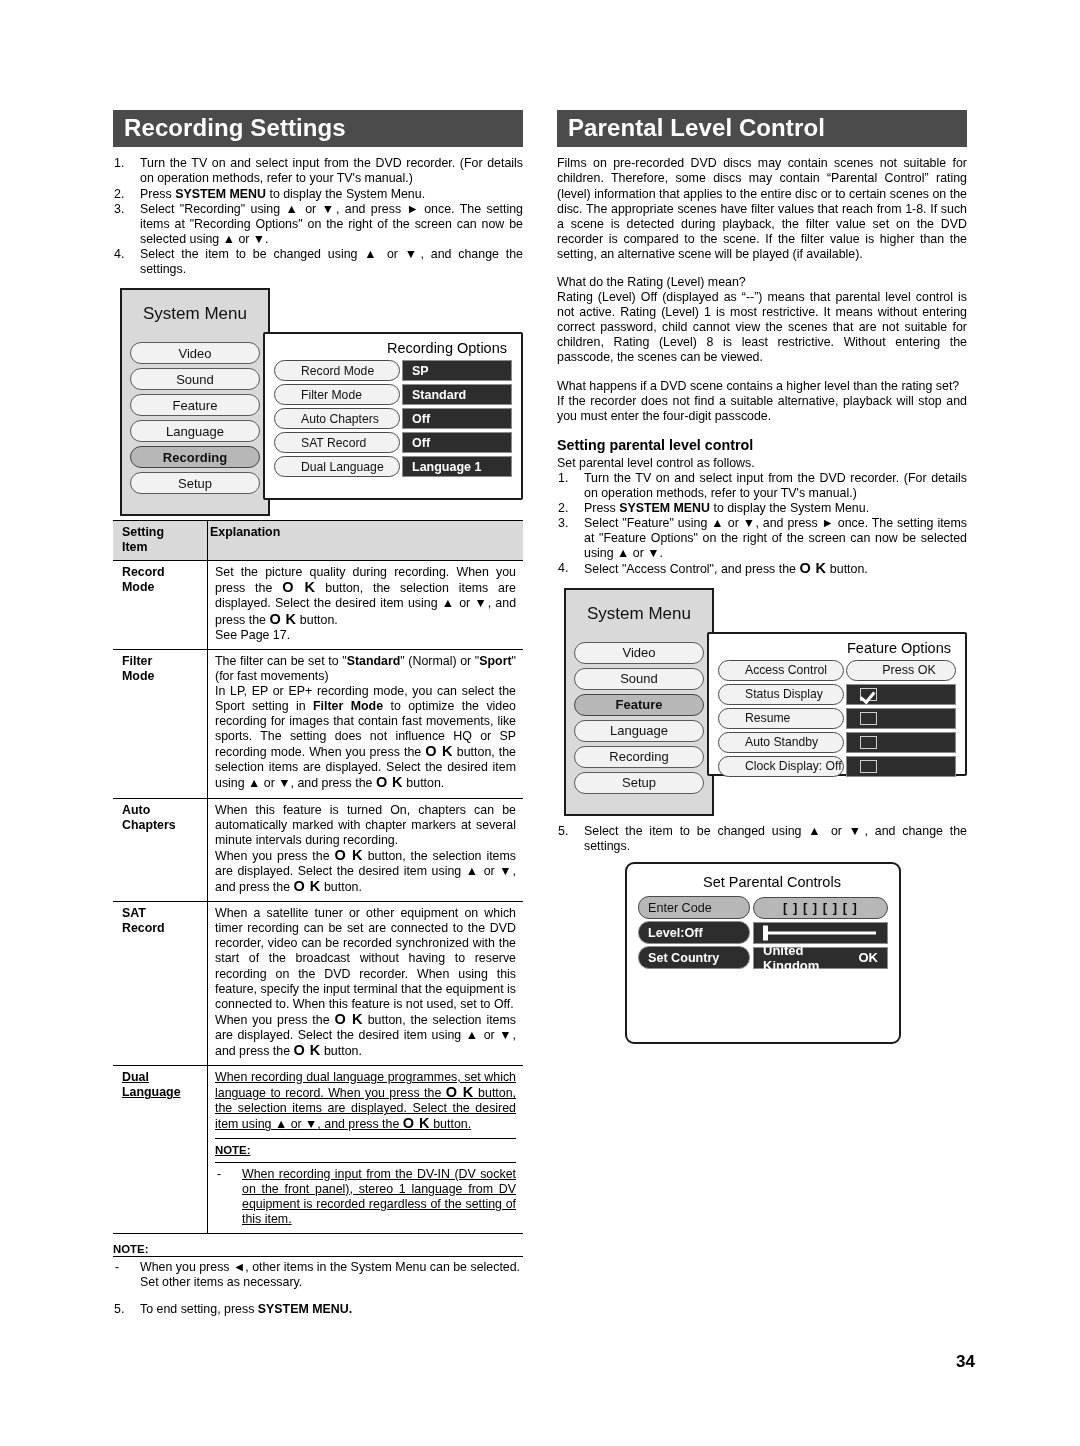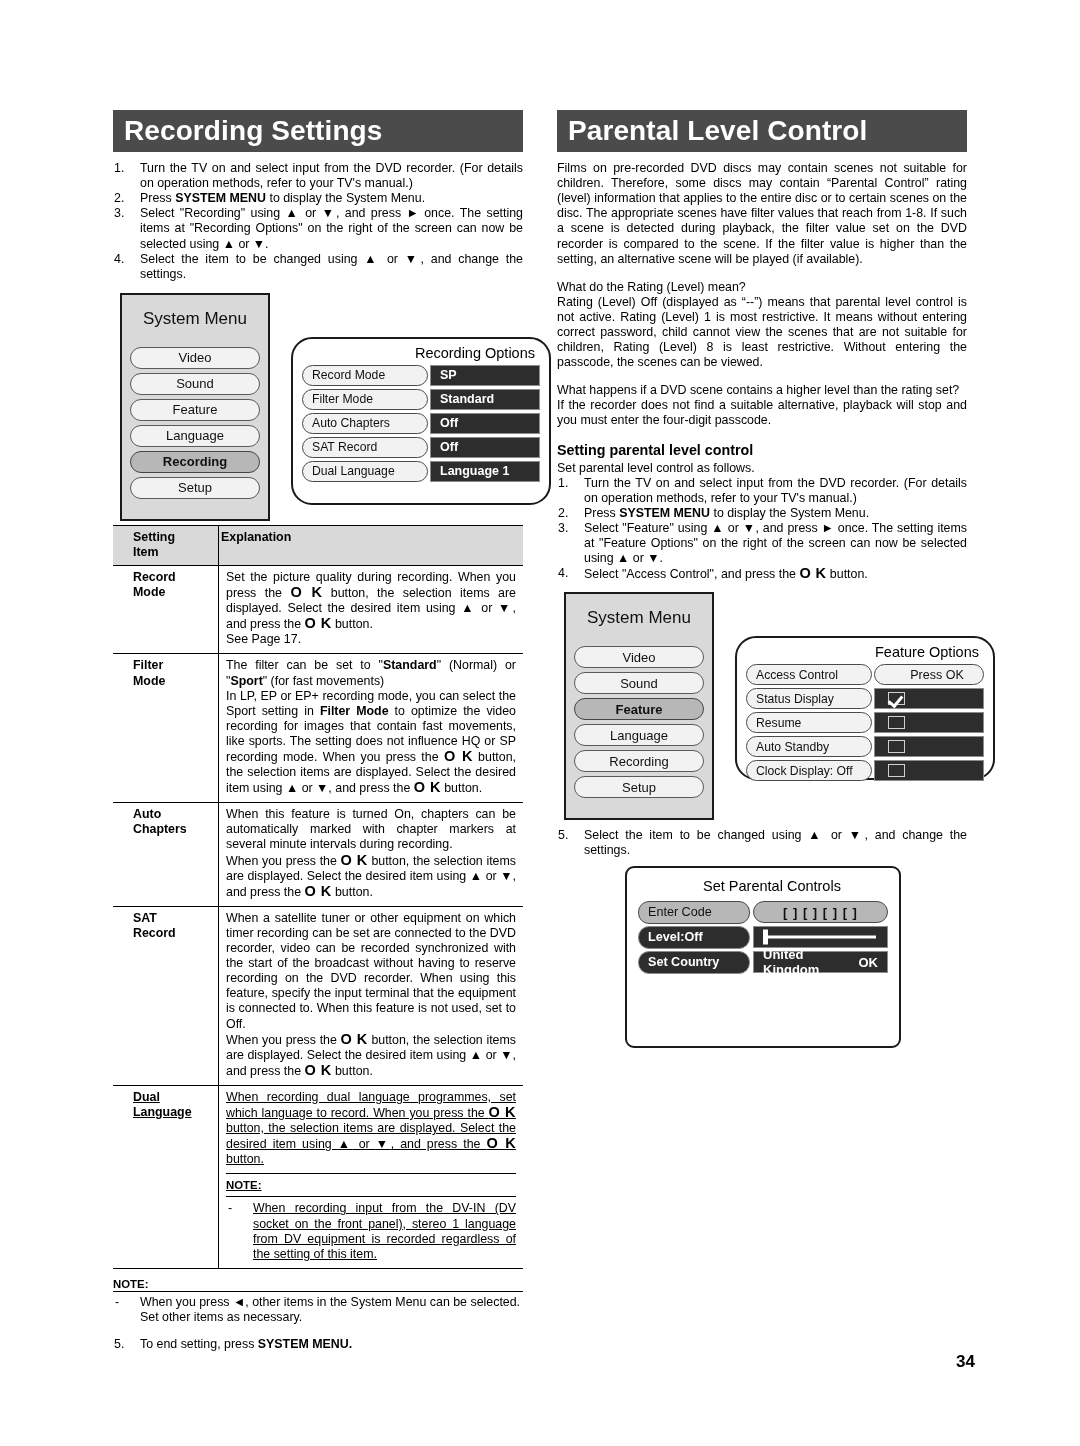--- a/index.html
+++ b/index.html
@@ -12,21 +12,21 @@
   .page{position:absolute;left:0;top:0;width:1080px;height:1446px;}
 
   
   .col{position:absolute;top:110px;width:410px;}
   .col-left{left:113px;}
   .col-right{left:557px;}
 
   
   .sec-bar{
     background:#4b4b4b;color:#fff;
-    font-size:28px;font-weight:bold;
+    font-size:24px;font-weight:bold;
     padding:4px 0 5px 11px;
     letter-spacing:.1px;
     line-height:1.18;
   }
 
   
   .para{
     font-size:12.4px;line-height:15.1px;text-align:justify;
     margin:0;
   }
@@ -65,31 +65,30 @@
     height:22px;border:1.6px solid #5a5a5a;border-radius:12px;
     background:#f2f2f2;
     display:flex;align-items:center;justify-content:center;
     font-size:13px;color:#111;
     box-sizing:border-box;
   }
   .pill.sel{background:#b7b7b7;font-weight:bold;border-color:#444;}
 
   .optpanel{
     position:absolute;
-    background:#fff;border:2px solid #1a1a1a;border-radius:21px;
+    background:#fff;border:2px solid #1a1a1a;border-radius:2px;
     box-sizing:border-box;
-    margin-left:28px;
   }
   .optpanel-title{text-align:right;font-size:14.5px;padding:6px 14px 4px 0;}
 
   .optrow{display:flex;align-items:center;margin:0 9px 3px 9px;height:21px;}
   .optlabel{
     flex:0 0 126px;height:21px;box-sizing:border-box;
     border:1.6px solid #4a4a4a;border-radius:11px;background:#f2f2f2;
-    display:flex;align-items:center;padding-left:9px;font-size:12.2px;color:#111;
+    display:flex;align-items:center;padding-left:26px;font-size:12.2px;color:#111;
   }
   .optvalue{
     flex:1;height:21px;box-sizing:border-box;margin-left:2px;
     background:#2d2d2d;border:1.6px solid #8c8c8c;
     display:flex;align-items:center;padding-left:9px;
     font-size:12.5px;font-weight:bold;color:#fff;
   }
   .optvalue.pillv{
     border-radius:11px;background:#f2f2f2;border:1.6px solid #4a4a4a;
     color:#111;font-weight:normal;justify-content:center;padding-left:16px;
@@ -139,21 +138,21 @@
     border-left:none;border-right:none;
     border-top:1.4px solid #000;border-bottom:none;
     vertical-align:top;padding:4px 7px 6px 7px;
     line-height:15.1px;
   }
   table.settbl thead th{
     background:#d9d9d9;text-align:center;font-weight:bold;
     border-top:1.4px solid #000;border-bottom:1.4px solid #000;
     padding:4px 2px 5px 2px;
   }
-  table.settbl .c1{width:78px;font-weight:bold;text-align:left;padding-left:20px;
+  table.settbl .c1{width:78px;font-weight:bold;text-align:left;padding-left:9px;
       border-right:1.2px solid #000;}
   table.settbl .c2{text-align:justify;}
   table.settbl tr.last td{border-bottom:1.4px solid #000;text-decoration:underline;}
   .innote-hdr{font-weight:bold;font-size:11.4px;border-top:1.2px solid #000;margin-top:6px;padding-top:4px;}
   .innote{position:relative;padding-left:27px;border-top:1.2px solid #000;margin-top:3px;padding-top:4px;}
   .innote .dsh{position:absolute;left:2px;top:4px;}
 
   .pageno{position:absolute;right:105px;bottom:74px;font-size:17px;font-weight:bold;}
 </style>
 </head>

